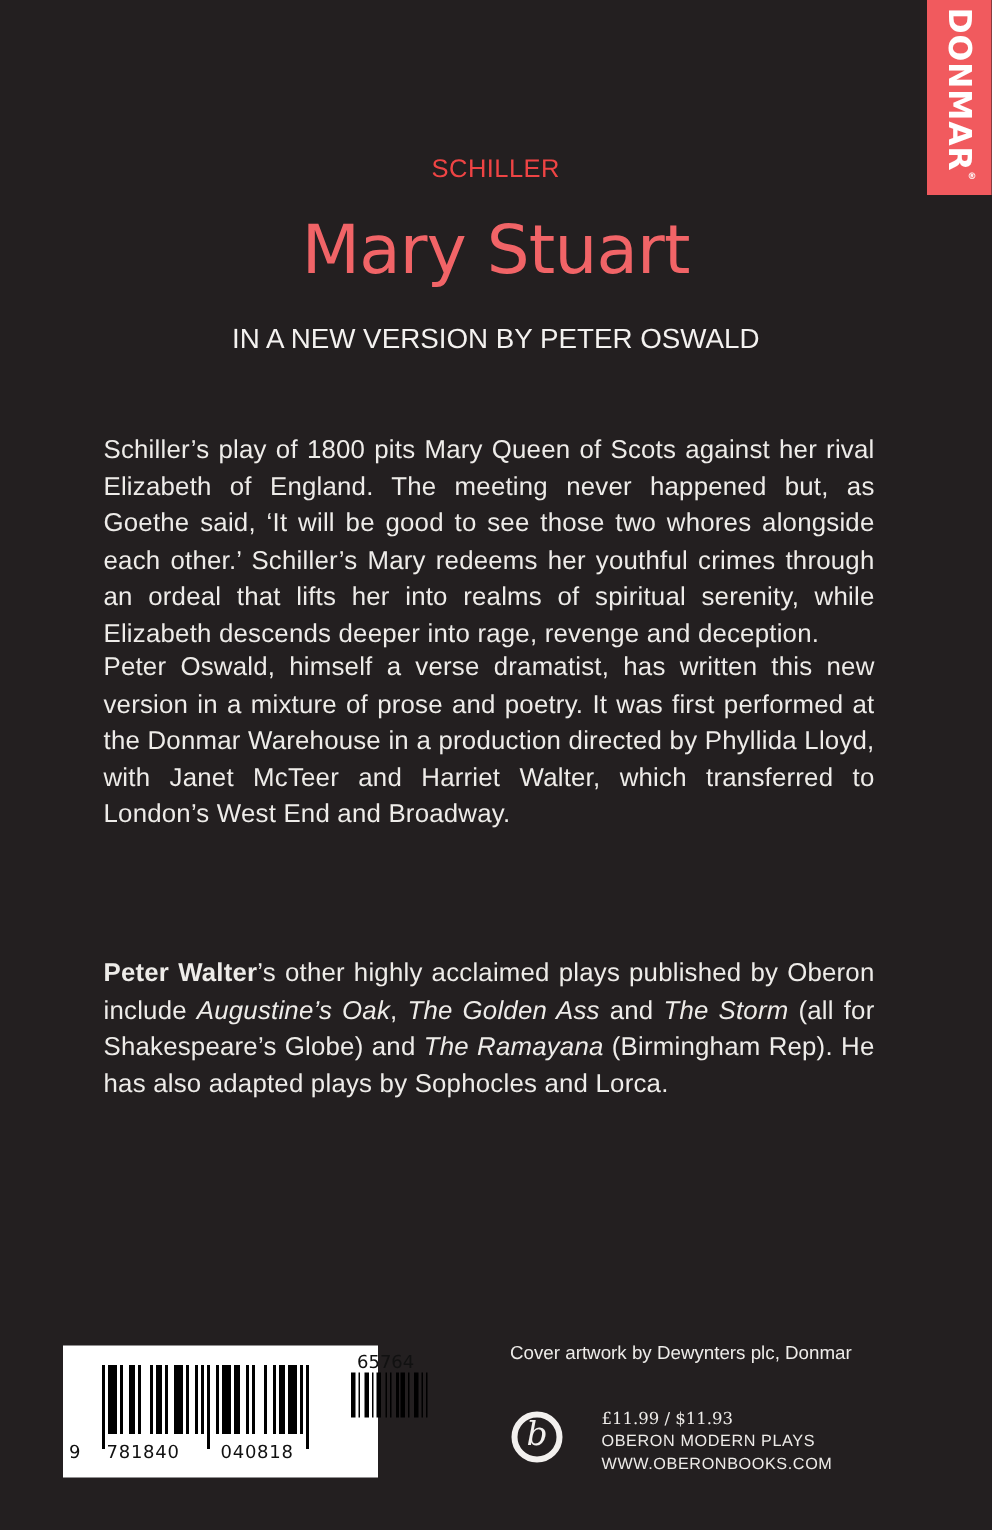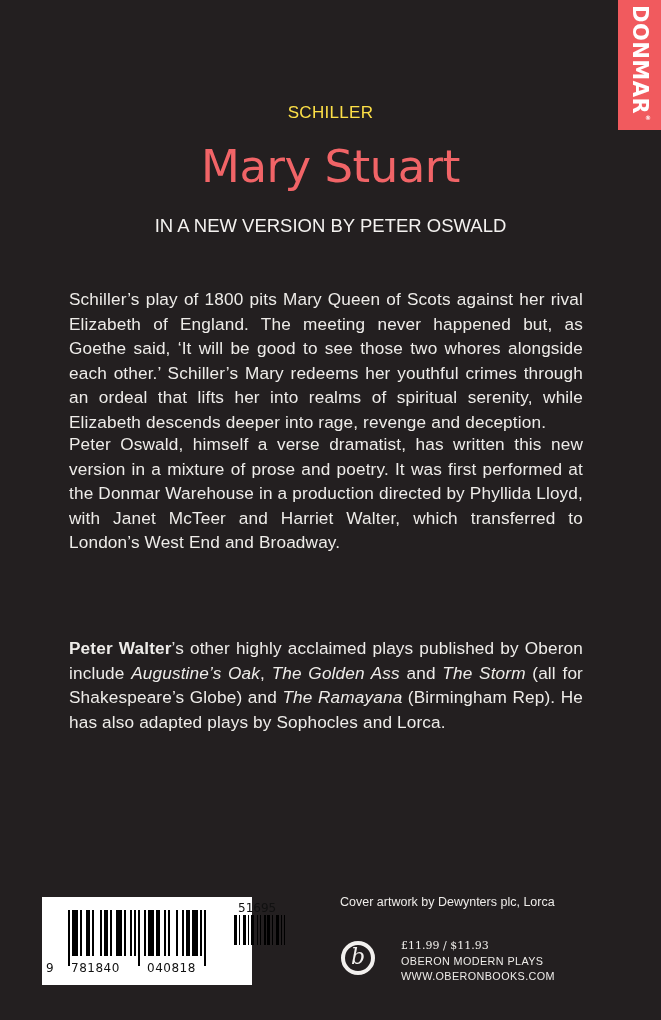--- a/index.html
+++ b/index.html
@@ -16,21 +16,21 @@
   }
   .tab-text {
     writing-mode: vertical-rl;
     font-family: "DejaVu Sans", sans-serif; font-weight: bold;
     font-size: 21px; letter-spacing: 0.5px; color: #fff;
     margin-top: -4px;
   }
   .tab-text sup { font-size: 6px; }
   .author {
     position: absolute; top: 103px; left: 0; width: 661px; text-align: center;
-    font-size: 17px; letter-spacing: 0.3px; color: #fde047;
+    font-size: 17px; letter-spacing: 0.3px; color: #ef4444;
     font-family: "Liberation Sans", sans-serif;
   }
   .title {
     position: absolute; top: 140px; left: 0; width: 661px; text-align: center;
     font-size: 45px; color: #f16467;
     font-family: "DejaVu Sans", sans-serif; letter-spacing: -0.5px;
   }
   .subtitle {
     position: absolute; top: 215px; left: 0; width: 661px; text-align: center;
     font-size: 18.5px; color: #f4f2f0;
@@ -152,21 +152,21 @@
       <span class="gap" style="width: 2px;"></span>
       <span style="width: 6px;"></span>
       <span class="gap" style="width: 2px;"></span>
       <span style="width: 2px;"></span>
       <span class="gap" style="width: 2px;"></span>
       <span class="long" style="width: 2px;"></span>
     </div>
   <span class="bc-digit d-first">9</span>
   <span class="bc-digit d-left">781840</span>
   <span class="bc-digit d-right">040818</span>
-  <span class="bc-digit addon-digits">51695</span>
+  <span class="bc-digit addon-digits">65764</span>
   <div class="addon-bars" id="addonbars">
       <span style="width: 3px;"></span>
       <span class="gap" style="width: 1.5px;"></span>
       <span style="width: 1.5px;"></span>
       <span class="gap" style="width: 3px;"></span>
       <span style="width: 3px;"></span>
       <span class="gap" style="width: 1.5px;"></span>
       <span style="width: 1.5px;"></span>
       <span class="gap" style="width: 1.5px;"></span>
       <span style="width: 3px;"></span>
@@ -182,21 +182,21 @@
       <span style="width: 1.5px;"></span>
       <span class="gap" style="width: 3px;"></span>
       <span style="width: 3px;"></span>
       <span class="gap" style="width: 1.5px;"></span>
       <span style="width: 1.5px;"></span>
       <span class="gap" style="width: 1.5px;"></span>
       <span style="width: 1.5px;"></span>
     </div>
 </div>
 
-<div class="credit">Cover artwork by Dewynters plc, Lorca</div>
+<div class="credit">Cover artwork by Dewynters plc, Donmar</div>
 
 <div class="logo">
   <span class="logo-glyph">b</span>
 </div>
 
 <div class="pub">
   <div class="price">£11.99 / $11.93</div>
   <div>OBERON MODERN PLAYS</div>
   <div>WWW.OBERONBOOKS.COM</div>
 </div>

